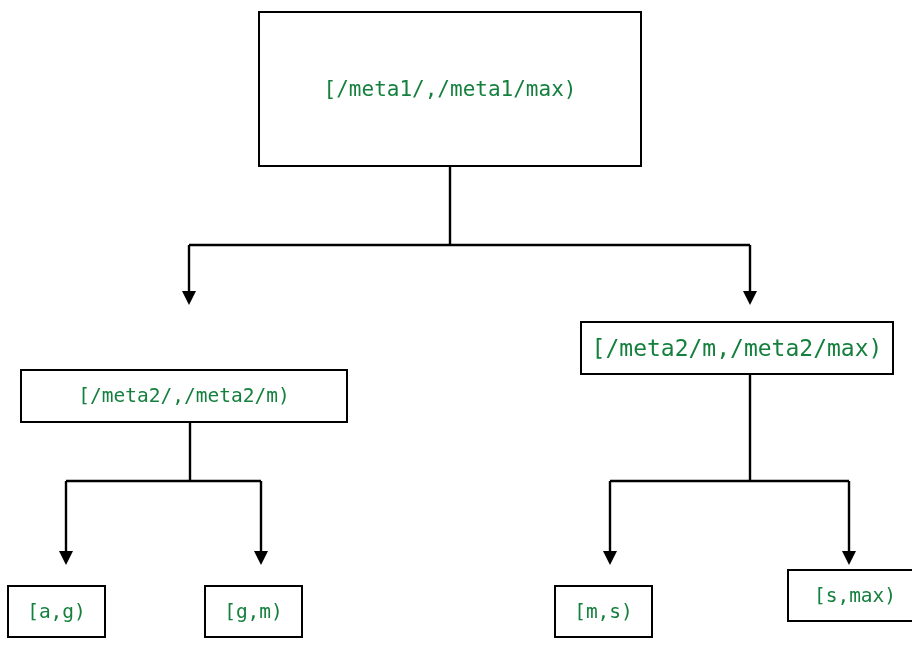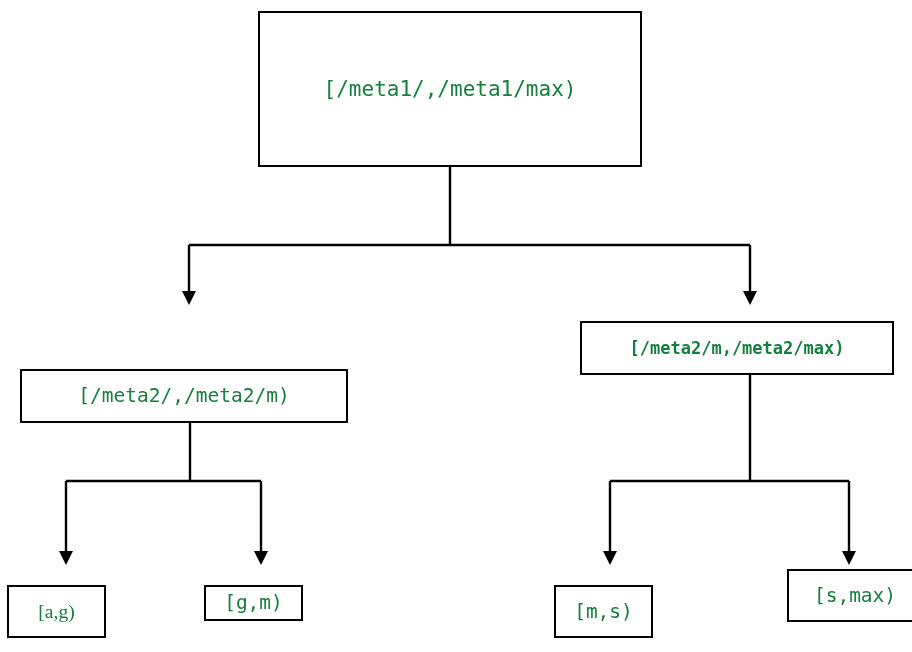--- a/index.html
+++ b/index.html
@@ -52,37 +52,35 @@
     width: 328px;
     height: 54px;
     font-size: 19.5px;
     margin-top: 48px;
   }
   #node-mid-right {
     left: 580px;
     top: 321px;
     width: 314px;
     height: 54px;
-    font-size: 17px;
-    font-weight: bold;
+    font-size: 23px;
   }
   
   #node-leaf-0 {
     left: 7px;
     top: 585px;
     width: 99px;
     height: 53px;
     font-size: 19.5px;
-    font-family: Liberation Serif, serif;
   }
   #node-leaf-1 {
     left: 204px;
     top: 585px;
     width: 99px;
-    height: 36px;
+    height: 53px;
     font-size: 19.5px;
   }
   #node-leaf-2 {
     left: 554px;
     top: 585px;
     width: 99px;
     height: 53px;
     font-size: 19.5px;
   }
   #node-leaf-3 {

